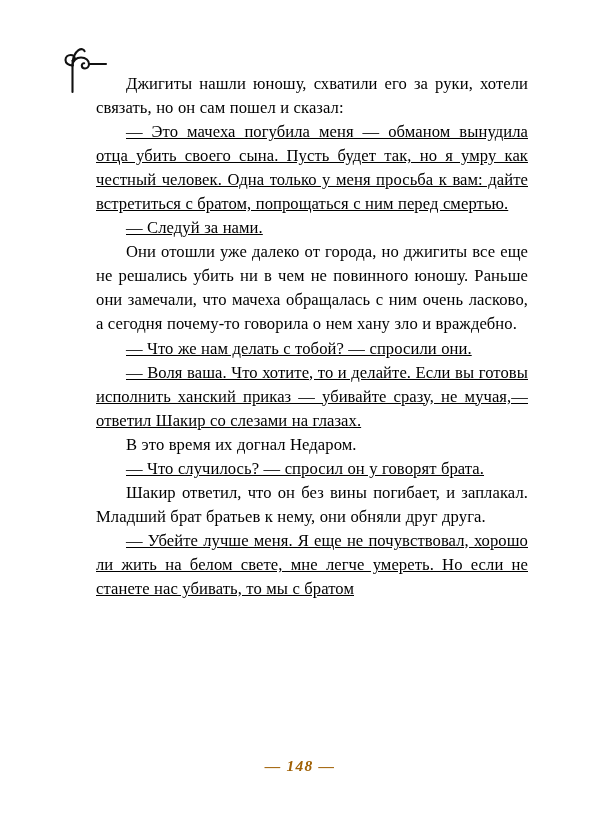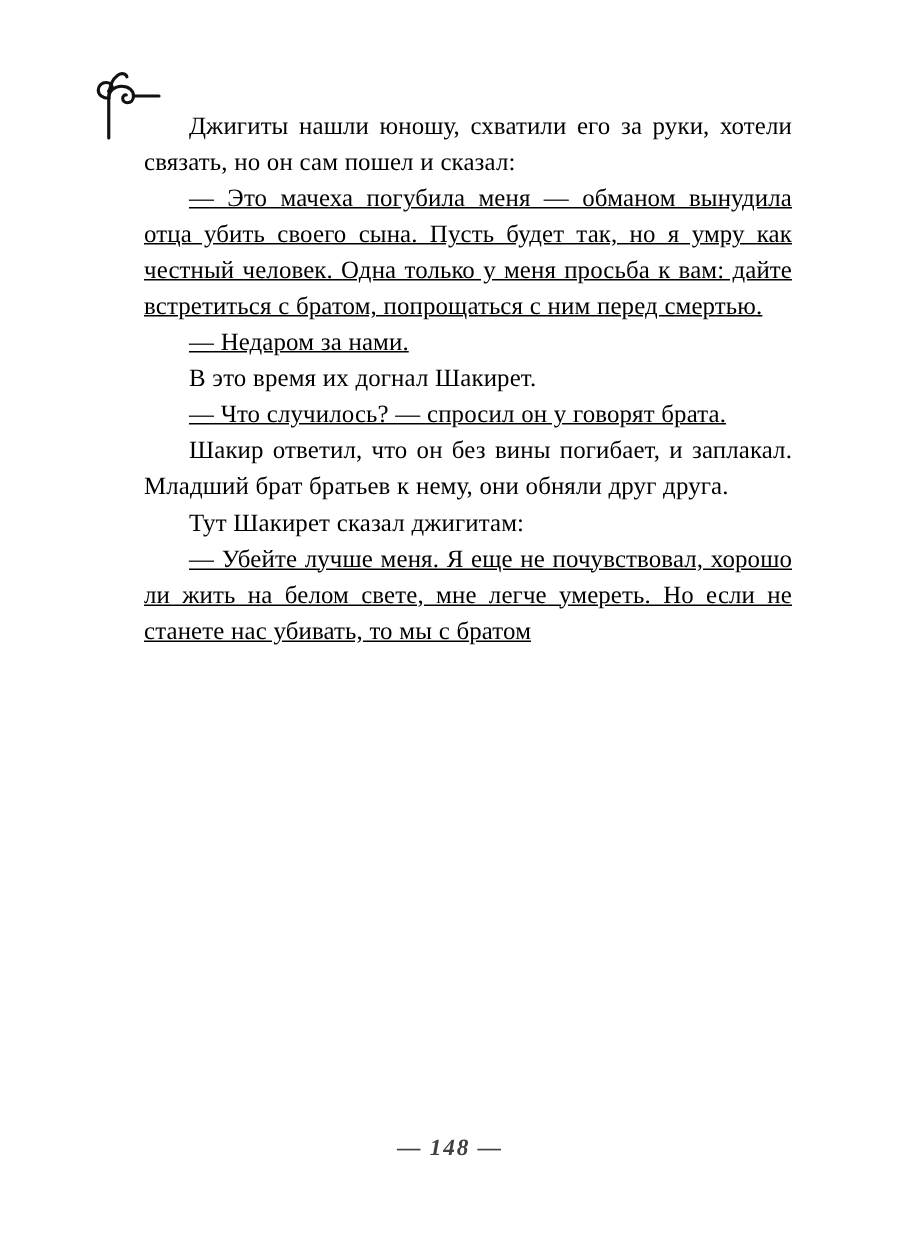--- a/index.html
+++ b/index.html
@@ -72,21 +72,21 @@
     position: absolute;
     left: 0;
     top: 757px;
     width: 600px;
     text-align: center;
     font-family: "Liberation Serif", "DejaVu Serif", serif;
     font-style: italic;
     font-weight: 700;
     font-size: 15.5px;
     letter-spacing: 1.2px;
-    color: #404040;
+    color: #a16207;
   }
 </style>
 </head>
 <body>
 
 <div class="page">
 
   <div class="ornament">
     <svg viewBox="0 0 52 48" xmlns="http://www.w3.org/2000/svg" aria-hidden="true">
       <g fill="none" stroke="#111111" stroke-width="2.1" stroke-linecap="round" stroke-linejoin="round">
@@ -95,23 +95,25 @@
         <path d="M16.5 19.5 C12.5 19.5 9.5 17.2 9.5 14 C9.5 11 12 9 14.7 9 C17.2 9 18.8 10.6 18.8 12.4 C18.8 14 17.6 15 16.4 14.8"></path>
         <path d="M16.5 19.5 C16.5 13 18.5 7 22.5 4.2 C25.2 2.3 28 3 28.6 5.2"></path>
         <path d="M33 18 L50 18"></path>
       </g>
     </svg>
   </div>
 
   <div class="textblock">
     <p class="para indent">Джигиты нашли юношу, схватили его за руки, хотели связать, но он сам пошел и сказал:</p>
     <p class="para dash">— Это мачеха погубила меня — обманом вынудила отца убить своего сына. Пусть будет так, но я умру как честный человек. Одна только у меня просьба к вам: дайте встретиться с братом, попрощаться с ним перед смертью.</p>
-    <p class="para dash">— Недаром за нами.</p>
-    <p class="para indent">В это время их догнал Шакирет.</p>
+    <p class="para dash">— Следуй за нами.</p>
+    <p class="para indent">Они отошли уже далеко от города, но джигиты все еще не решались убить ни в чем не повинного юношу. Раньше они замечали, что мачеха обращалась с ним очень ласково, а сегодня почему-то говорила о нем хану зло и враждебно.</p>
+    <p class="para dash">— Что же нам делать с тобой? — спросили они.</p>
+    <p class="para dash">— Воля ваша. Что хотите, то и делайте. Если вы готовы исполнить ханский приказ — убивайте сразу, не мучая,— ответил Шакир со слезами на глазах.</p>
+    <p class="para indent">В это время их догнал Недаром.</p>
     <p class="para dash">— Что случилось? — спросил он у говорят брата.</p>
     <p class="para indent">Шакир ответил, что он без вины погибает, и заплакал. Младший брат братьев к нему, они обняли друг друга.</p>
-    <p class="para indent">Тут Шакирет сказал джигитам:</p>
     <p class="para dash">— Убейте лучше меня. Я еще не почувствовал, хорошо ли жить на белом свете, мне легче умереть. Но если не станете нас убивать, то мы с братом</p>
   </div>
 
   <div class="folio">— 148 —</div>
 
 </div>
 
 </body></html>

